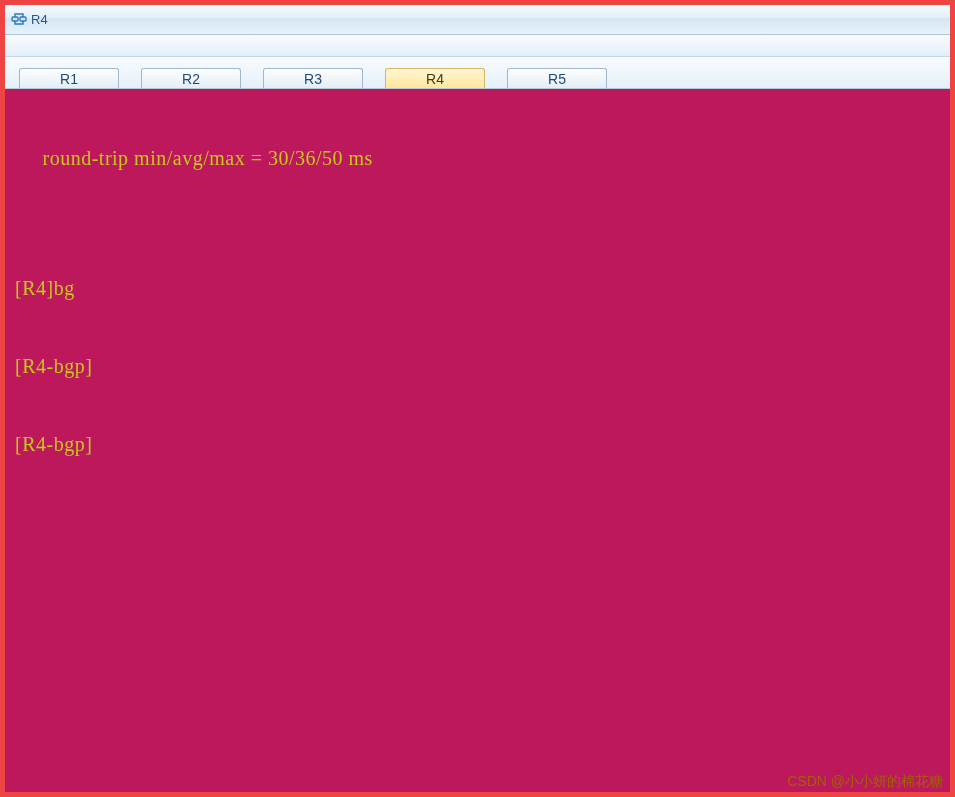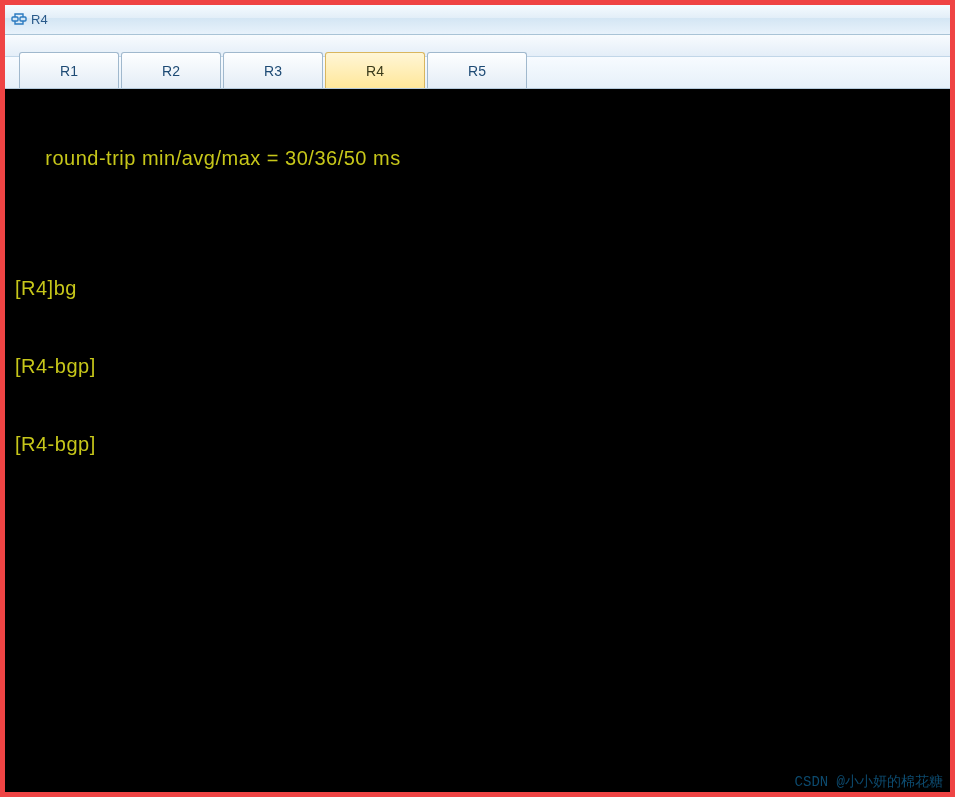--- a/index.html
+++ b/index.html
@@ -43,60 +43,60 @@
     height: 32px;
     background: linear-gradient(to bottom, #f7fbff, #e6f0f9);
     display: flex;
     align-items: flex-end;
     padding: 0 14px;
     gap: 2px;
     border-bottom: 1px solid #b4c9db;
   }
   .tab {
     min-width: 100px;
-    height: 36px;
+    height: 20px;
     border: 1px solid #a0b8cd;
     border-bottom: none;
     border-radius: 3px 3px 0 0;
     background: linear-gradient(to bottom, #fdfeff, #e4edf6);
     display: flex;
     align-items: center;
     justify-content: center;
     font-size: 14px;
     color: #1d4a74;
     cursor: pointer;
-    margin-right: 0;
+    margin-right: 20px;
   }
   .tab.active {
     background: linear-gradient(to bottom, #fff6d6, #ffe79a);
     border-color: #d9b65e;
     color: #3a3a1a;
     font-weight: 500;
   }
   .terminal {
     flex: 1;
-    background: #000000;
+    background: #be185d;
     color: #c7c71a;
-    font-family: Liberation Sans, sans-serif;
+    font-family: Liberation Serif, serif;
     font-size: 20px;
     line-height: 26px;
     padding: 4px 2px 19px 10px;
     overflow: hidden;
     letter-spacing: 0.5px;
     white-space: pre;
     position: relative;
   }
   .terminal .line { white-space: pre; }
   .watermark {
     position: absolute;
     right: 12px;
     bottom: 6px;
-    color: #0c4a6e;
+    color: #a16207;
     font-size: 14px;
-    font-family: Liberation Mono, monospace;
+    font-family: Liberation Sans, sans-serif;
     pointer-events: none;
   }
 </style>
 </head>
 <body>
 
 <div class="window">
 
   <div class="titlebar">
     <span class="icon">

